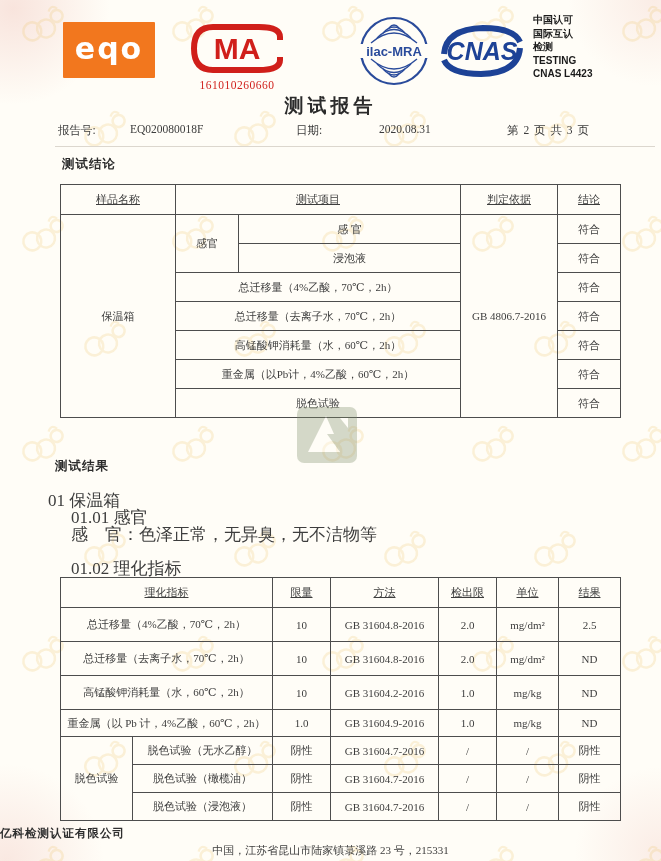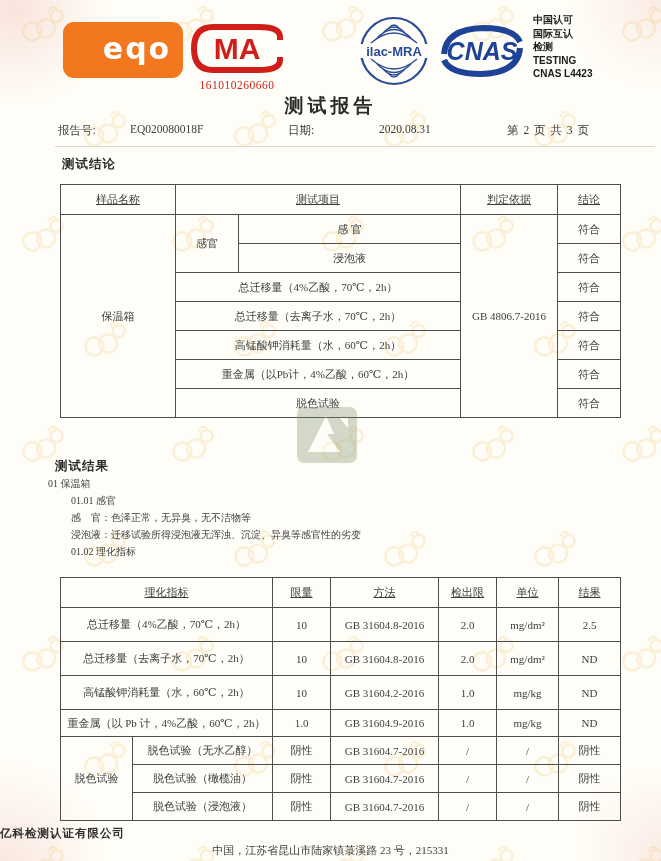--- a/index.html
+++ b/index.html
@@ -11,54 +11,54 @@
       radial-gradient(circle at 99% 0%, rgba(233,170,160,.20), rgba(233,170,160,0) 8%),
       radial-gradient(circle at 1% 100%, rgba(233,170,160,.25), rgba(233,170,160,0) 9%),
       radial-gradient(circle at 100% 99%, rgba(233,170,160,.20), rgba(233,170,160,0) 8%);
     font-family:"Liberation Serif","DejaVu Serif",serif;color:#3d3d3d;
   }
   .abs{position:absolute;}
   #watermarks{position:absolute;inset:0;z-index:0;pointer-events:none;}
   .content{position:absolute;inset:0;z-index:1;}
 
   
-  #eqo-logo{left:63px;top:22px;width:92px;height:56px;background:#f2771e;border-radius:11px;
+  #eqo-logo{left:63px;top:22px;width:92px;height:56px;background:#f2771e;border-radius:1px;
     color:#fff;text-align:center;line-height:54px;font-size:30px;font-weight:bold;
-    letter-spacing:2px;font-family:"DejaVu Sans","Liberation Sans",sans-serif;padding-left:28px;}
+    letter-spacing:2px;font-family:"DejaVu Sans","Liberation Sans",sans-serif;}
   #cma{left:185px;top:22px;width:104px;text-align:center;}
   #cma-number{color:#d01f1a;font-size:11.5px;letter-spacing:.5px;margin-top:0px;font-family:"Liberation Serif",serif;}
   #ilac{left:355px;top:15px;}
   #cnas{left:438px;top:22px;}
   #accred{left:533px;top:13px;font-size:10px;font-weight:bold;line-height:13.5px;
     font-family:"Liberation Sans","DejaVu Sans",sans-serif;color:#1b1b1b;}
 
   #title{left:0;top:93px;width:100%;text-align:center;font-size:19px;font-weight:bold;
     letter-spacing:4px;color:#2b2b2b;font-family:"Liberation Sans",sans-serif;}
 
   .meta{top:123px;font-size:11.5px;color:#3c3c3c;}
   #meta-report-label{left:58px;}
   #meta-report-no{left:130px;}
-  #meta-date-label{left:288px;}
+  #meta-date-label{left:296px;}
   #meta-date{left:351px;margin-left:28px;}
   #meta-pages{left:507px;letter-spacing:1px;}
 
   #divider{left:55px;top:146px;width:600px;height:1px;background:#dcd7ce;}
 
   .sec-head{font-size:12.5px;font-weight:bold;color:#2b2b2b;font-family:"Liberation Sans",sans-serif;letter-spacing:1px;}
   #concl-head{left:62px;top:156px;}
   #res-head{left:55px;top:458px;}
 
   table{border-collapse:collapse;table-layout:fixed;background:transparent;}
   td{border:1px solid #4d4d4d;text-align:center;vertical-align:middle;
      font-size:11px;color:#3d3d3d;padding:0 2px;overflow:hidden;}
   #table1{left:60px;top:184px;width:560px;}
   #table2{left:60px;top:577px;width:560px;}
   tr.r30{height:30px;text-decoration:underline;} tr.r29{height:29px;} tr.r34{height:34px;} tr.r27{height:27px;} tr.r28{height:28px;}
 
-  .res-line{font-size:10px;color:#3d3d3d;}
+  .res-line{font-size:17px;color:#3d3d3d;margin-top:12px;}
   #res-l0{left:48px;top:477px;}
   #res-l1{left:71px;top:494px;}
   #res-l2{left:71px;top:511px;}
   #res-l3{left:71px;top:528px;}
   #res-l4{left:71px;top:545px;}
 
   #stamp{left:296px;top:406px;opacity:.32;}
 
   #footer-company{left:0;top:826px;width:100%;text-align:left;font-size:11.5px;font-weight:bold;
     color:#2e2e2e;font-family:"Liberation Sans",sans-serif;letter-spacing:1px;}
@@ -429,21 +429,20 @@
         <rect x="1" y="1" width="60" height="56" rx="7" fill="#7d8d68"></rect>
         <path d="M 12 46 L 30 10 L 38 28 L 31 28 L 44 46 Z" fill="#fffdf7"></path>
         <path d="M 44 12 L 52 12 L 52 22 Z" fill="#fffdf7"></path>
       </svg>
     </div>
 
     <div id="res-head" class="abs sec-head">测试结果</div>
     <div id="res-l0" class="abs res-line">01 保温箱</div>
     <div id="res-l1" class="abs res-line">01.01 感官</div>
     <div id="res-l2" class="abs res-line">感　官：色泽正常，无异臭，无不洁物等</div>
-    <div id="res-l3" class="abs res-line">浸泡液：迁移试验所得浸泡液无浑浊、沉淀、异臭等感官性的劣变</div>
     <div id="res-l4" class="abs res-line">01.02 理化指标</div>
 
     <table id="table2" class="abs">
       <colgroup>
           <col style="width:72px">
           <col style="width:140px">
           <col style="width:58px">
           <col style="width:108px">
           <col style="width:58px">
           <col style="width:62px">

